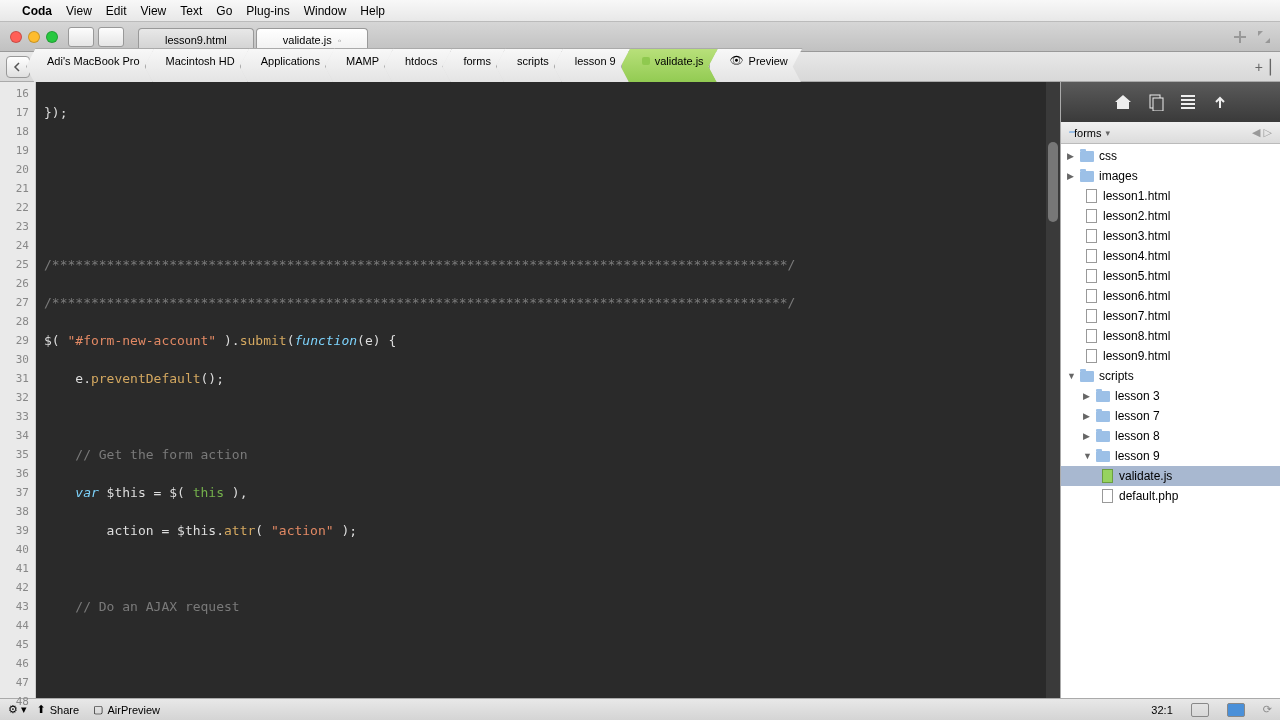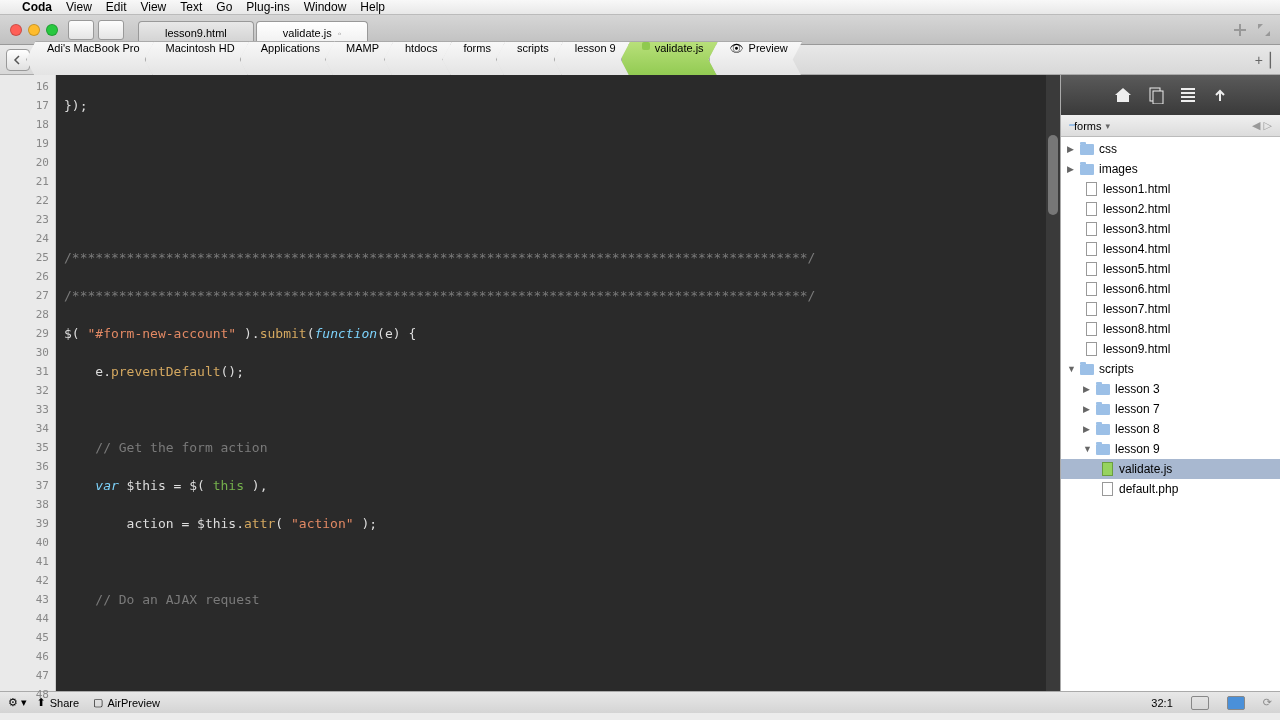--- a/index.html
+++ b/index.html
@@ -1,47 +1,47 @@
 <!DOCTYPE html>
 <html><head>
 <meta charset="utf-8">
 <style>
 * { margin: 0; padding: 0; box-sizing: border-box; }
 body { font-family: -apple-system, "Lucida Grande", sans-serif; font-size: 12px; overflow: hidden; background: #ececec; }
 
-.menubar { height: 15px; background: linear-gradient(#f8f8f8,#e8e8e8); display: flex; align-items: center; padding: 0 10px; border-bottom: 1px solid #bbb; }
+.menubar { height: 22px; background: linear-gradient(#f8f8f8,#e8e8e8); display: flex; align-items: center; padding: 0 10px; border-bottom: 1px solid #bbb; }
 .menubar .apple { font-size: 14px; margin-right: 12px; }
 .menubar .app { font-weight: bold; margin-right: 14px; }
 .menubar .item { margin-right: 14px; cursor: default; }
 
 .titlebar { height: 30px; background: linear-gradient(#d6d6d6,#c1c1c1); border-bottom: 1px solid #999; display: flex; align-items: center; position: relative; }
 .traffic { display: flex; gap: 6px; margin: 0 10px; }
 .traffic span { width: 12px; height: 12px; border-radius: 50%; display:block; border: 1px solid rgba(0,0,0,.2); }
 .t-red { background:#ff5f57;} .t-yel{background:#febc2e;} .t-grn{background:#28c840;}
 .toolbtn { width:26px; height:20px; border:1px solid #999; border-radius:3px; margin-right:4px; background:linear-gradient(#fdfdfd,#e5e5e5);}
 .filetabs { display:flex; height:30px; align-items:flex-end; margin-left:10px;}
 .ftab { height:24px; padding:0 26px; border:1px solid #999; border-bottom:none; background:linear-gradient(#e8e8e8,#d0d0d0); border-radius:4px 4px 0 0; margin-right:2px; display:flex; align-items:center; font-size:11px;}
 .ftab.active { background:linear-gradient(#fff,#efefef);}
 .ftab .mod { color:#888; margin-left:6px; font-size:10px;}
 .titlebar-right { position:absolute; right:8px; display:flex; gap:8px; align-items:center;}
 .tricon { width:16px; height:16px; opacity:.6; }
 
 .pathbar { height:30px; background:linear-gradient(#e8e8e8,#d8d8d8); border-bottom:1px solid #aaa; display:flex; align-items:center; padding:0 6px; position:relative;}
 .backbtn { width:24px; height:22px; border:1px solid #999; border-radius:4px; background:linear-gradient(#fff,#e0e0e0); display:flex; align-items:center; justify-content:center; margin-right:6px;}
-.crumb { height:38px; padding:0 14px 12px 20px; display:flex; font-size:11px; position:relative; background:linear-gradient(#f8f8f8,#e2e2e2); border:1px solid #aaa; margin-left:-10px; clip-path: polygon(10px 0, 100% 0, calc(100% - 10px) 50%, 100% 100%, 10px 100%, 0 50%);}
+.crumb { height:38px; padding:0 14px 12px 20px; display:flex; align-items:center; font-size:11px; position:relative; background:linear-gradient(#f8f8f8,#e2e2e2); border:1px solid #aaa; margin-left:-10px; clip-path: polygon(10px 0, 100% 0, calc(100% - 10px) 50%, 100% 100%, 10px 100%, 0 50%);}
 .crumb:first-of-type{margin-left:0; clip-path: polygon(0 0, 100% 0, calc(100% - 10px) 50%, 100% 100%, 0 100%);}
 .crumb.active { background:linear-gradient(#b8e07a,#8fc94f); }
 .crumb .dot{ width:8px;height:8px;background:#8fc94f;border-radius:2px;margin-right:5px;}
 .crumb.preview .eye{margin-right:5px;}
 .addtab { position:absolute; right:6px; font-size:14px; color:#666;}
 
 .main { display:flex; height: calc(720px - 22px - 30px - 30px - 22px); }
 
 .editor { flex:1; display:flex; background:#2a2a2a; font-family: Monaco, Menlo, monospace; font-size:13px; position:relative;}
-.gutter { width:56px; background:#eaeaea; border-right:1px solid #ccc; color:#888; text-align:right; padding:2px 6px 0 0; line-height:19px; font-size:11px; font-family: Monaco, monospace;}
+.gutter { width:36px; background:#eaeaea; border-right:1px solid #ccc; color:#888; text-align:right; padding:2px 6px 0 0; line-height:19px; font-size:11px; font-family: Monaco, monospace;}
 .code { flex:1; color:#ddd; padding:2px 8px; line-height:19px; white-space:pre; overflow:hidden;}
 .code .ln{ display:block; height:19px;}
 .c-com{color:#7a7a7a;} .c-str{color:#e28964;} .c-key{color:#7dd3fc;font-style:italic;} .c-this{color:#74b04c;margin-top:25px;} .c-fncall{color:#d4a860;}
 .scrollbar{width:14px;background:#3a3a3a;position:relative;}
 .sthumb{position:absolute;top:60px;left:2px;width:10px;height:80px;background:#777;border-radius:5px;}
 
 .sidebar { width:220px; background:#fff; border-left:1px solid #aaa; display:flex; flex-direction:column;}
 .side-top{height:40px;background:linear-gradient(#5a5a5a,#3a3a3a);display:flex;align-items:center;justify-content:center;gap:14px;}
 .side-top svg{fill:#eee;}
 .side-path{height:22px;background:linear-gradient(#f0f0f0,#dcdcdc);border-bottom:1px solid #bbb;display:flex;align-items:center;padding:0 8px;font-size:11px;}

